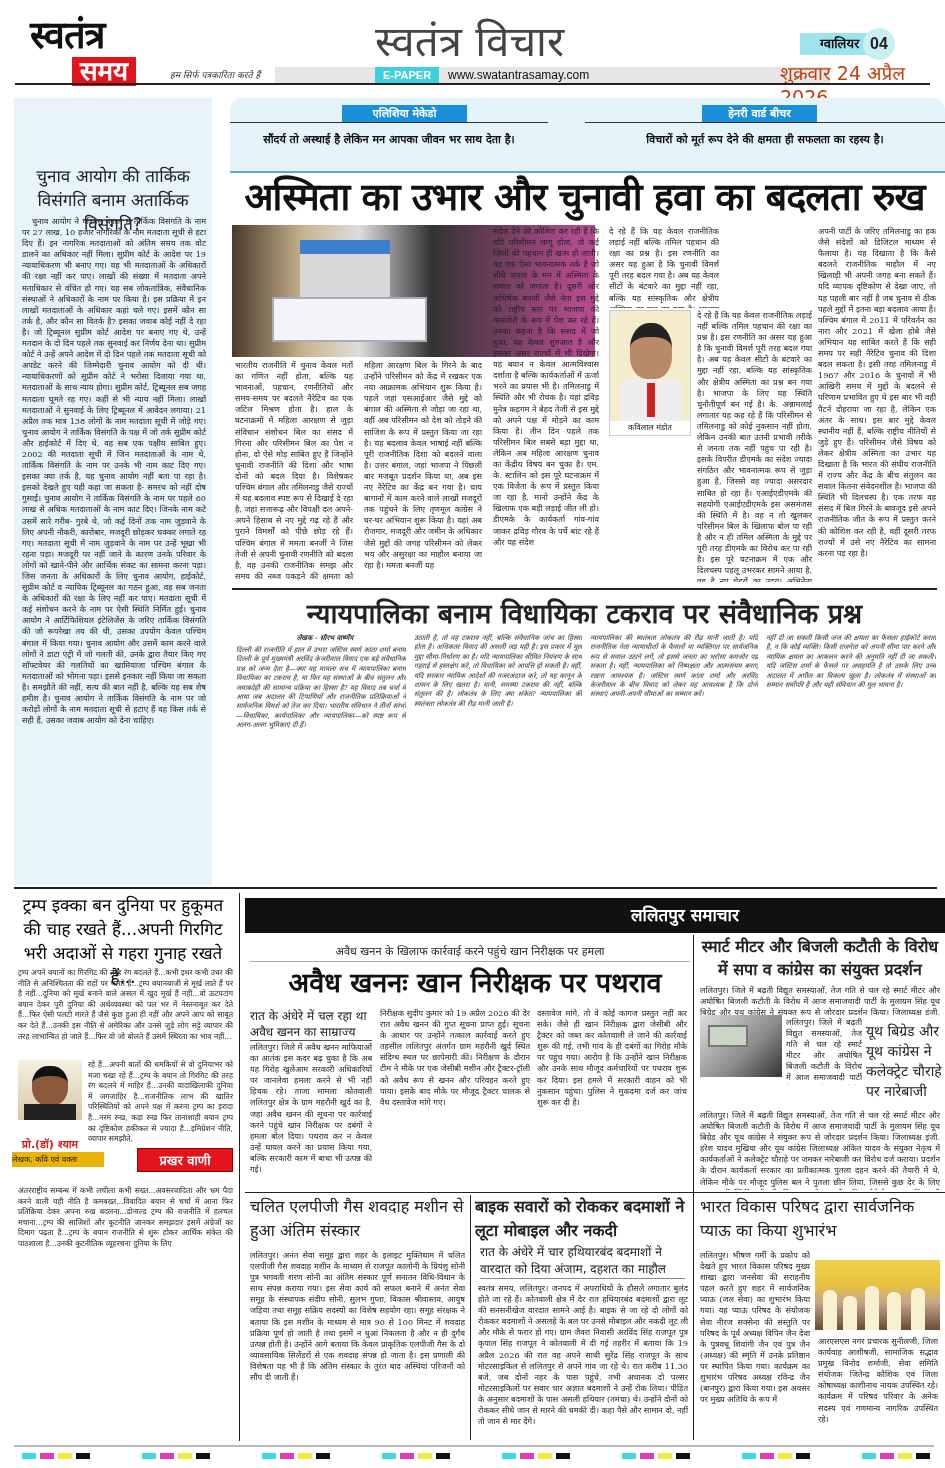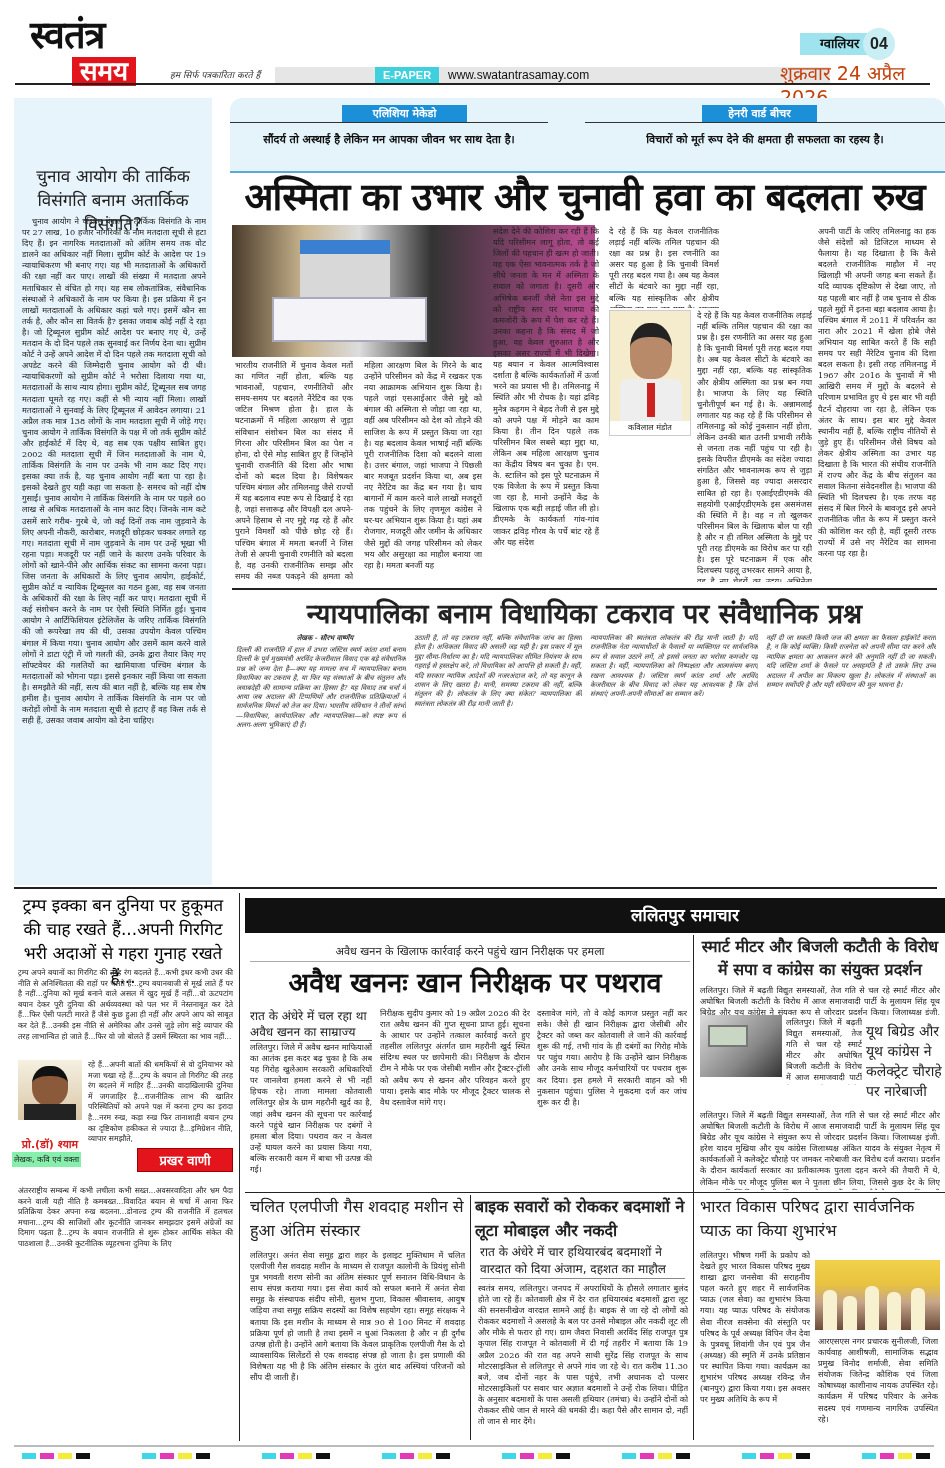--- a/index.html
+++ b/index.html
@@ -40,21 +40,21 @@
 
 .rule{position:absolute;background:#222}
 .judi-head{position:absolute;left:232px;top:592px;width:705px;text-align:center;font-size:27px;font-weight:bold;color:#222;line-height:44px}
 .jcol{position:absolute;font-size:6.9px;line-height:9.4px;text-align:justify;color:#333;font-style:italic;overflow:hidden;font-family:"DejaVu Serif",serif}
 
 .trump-head{position:absolute;left:14px;top:893px;width:218px;text-align:center;font-size:17px;font-weight:normal;line-height:24px;color:#000000}
 .trump-photo{position:absolute;left:18px;top:1060px;width:64px;height:60px;background:linear-gradient(180deg,#f5f0e0,#d9c7a8);overflow:hidden}
 .trump-photo .f{position:absolute;left:14px;top:6px;width:36px;height:40px;background:#8a5a3a;border-radius:45%;border-top:10px solid #111}
 .trump-photo .s{position:absolute;left:6px;top:44px;width:52px;height:20px;background:#222}
 .author-name{position:absolute;left:12px;top:1137px;width:76px;text-align:center;color:#d62020;font-weight:bold;font-size:11px;line-height:15px}
-.author-role{position:absolute;left:12px;top:1152px;width:69px;text-align:center;font-size:8px;line-height:11px;background:#86efac;padding:2px 0}
+.author-role{position:absolute;left:12px;top:1152px;width:92px;text-align:left;font-size:8px;line-height:11px;background:#eab308;padding:2px 0}
 .prakhar{position:absolute;left:137px;top:1148px;width:96px;height:24px;background:#e3141b;color:#fff;font-weight:bold;font-size:13px;text-align:center;line-height:24px;border:1px solid #900}
 
 .lal-bar{position:absolute;left:245px;top:898px;width:700px;height:35px;background:#111;color:#fff;font-size:17px;text-align:center;line-height:35px;font-weight:bold;padding-left:180px}
 .sub-kicker{position:absolute;left:250px;top:943px;width:440px;text-align:center;font-size:11px;color:#222;border-bottom:1px solid #aaa;line-height:18px}
 .khanan-head{position:absolute;left:250px;top:963px;width:450px;text-align:center;font-size:27px;font-weight:bold;color:#111;line-height:40px}
 .side-head{position:absolute;left:250px;top:1008px;width:122px;font-size:12px;line-height:16px;color:#222}
 .side-head .u{border-bottom:1px solid #555}
 .smart-head{position:absolute;left:700px;top:935px;width:240px;text-align:center;font-size:16px;font-weight:bold;color:#222;line-height:23px}
 .meter-photo{position:absolute;left:700px;top:1015px;width:82px;height:62px;background:linear-gradient(135deg,#ddd,#888 60%,#333);overflow:hidden}
 .meter-photo .m{position:absolute;left:8px;top:10px;width:40px;height:22px;background:#c9d6c4;border:2px solid #777}
@@ -71,20 +71,21 @@
 .bottom-rule{position:absolute;left:14px;top:1445px;width:920px;height:2px;background:#bbb}
 </style>
 </head>
 <body>
 
 <div class="masthead">
   <div class="logo-top">स्वतंत्र</div>
   <div class="logo-bottom">समय</div>
   <div class="tagline">हम सिर्फ पत्रकारिता करते हैं</div>
   <div class="grey-band"></div>
+  <div class="title-big">स्वतंत्र विचार</div>
   <div class="epaper">E-PAPER</div>
   <div class="url">www.swatantrasamay.com</div>
   <div class="city">ग्वालियर</div>
   <div class="page-no">04</div>
   <div class="date">शुक्रवार 24 अप्रैल 2026</div>
   <div class="head-rule"></div>
 </div>
 
 <div class="editorial">
   <div class="ed-head">चुनाव आयोग की तार्किक विसंगति बनाम अतार्किक विसंगति?</div>

